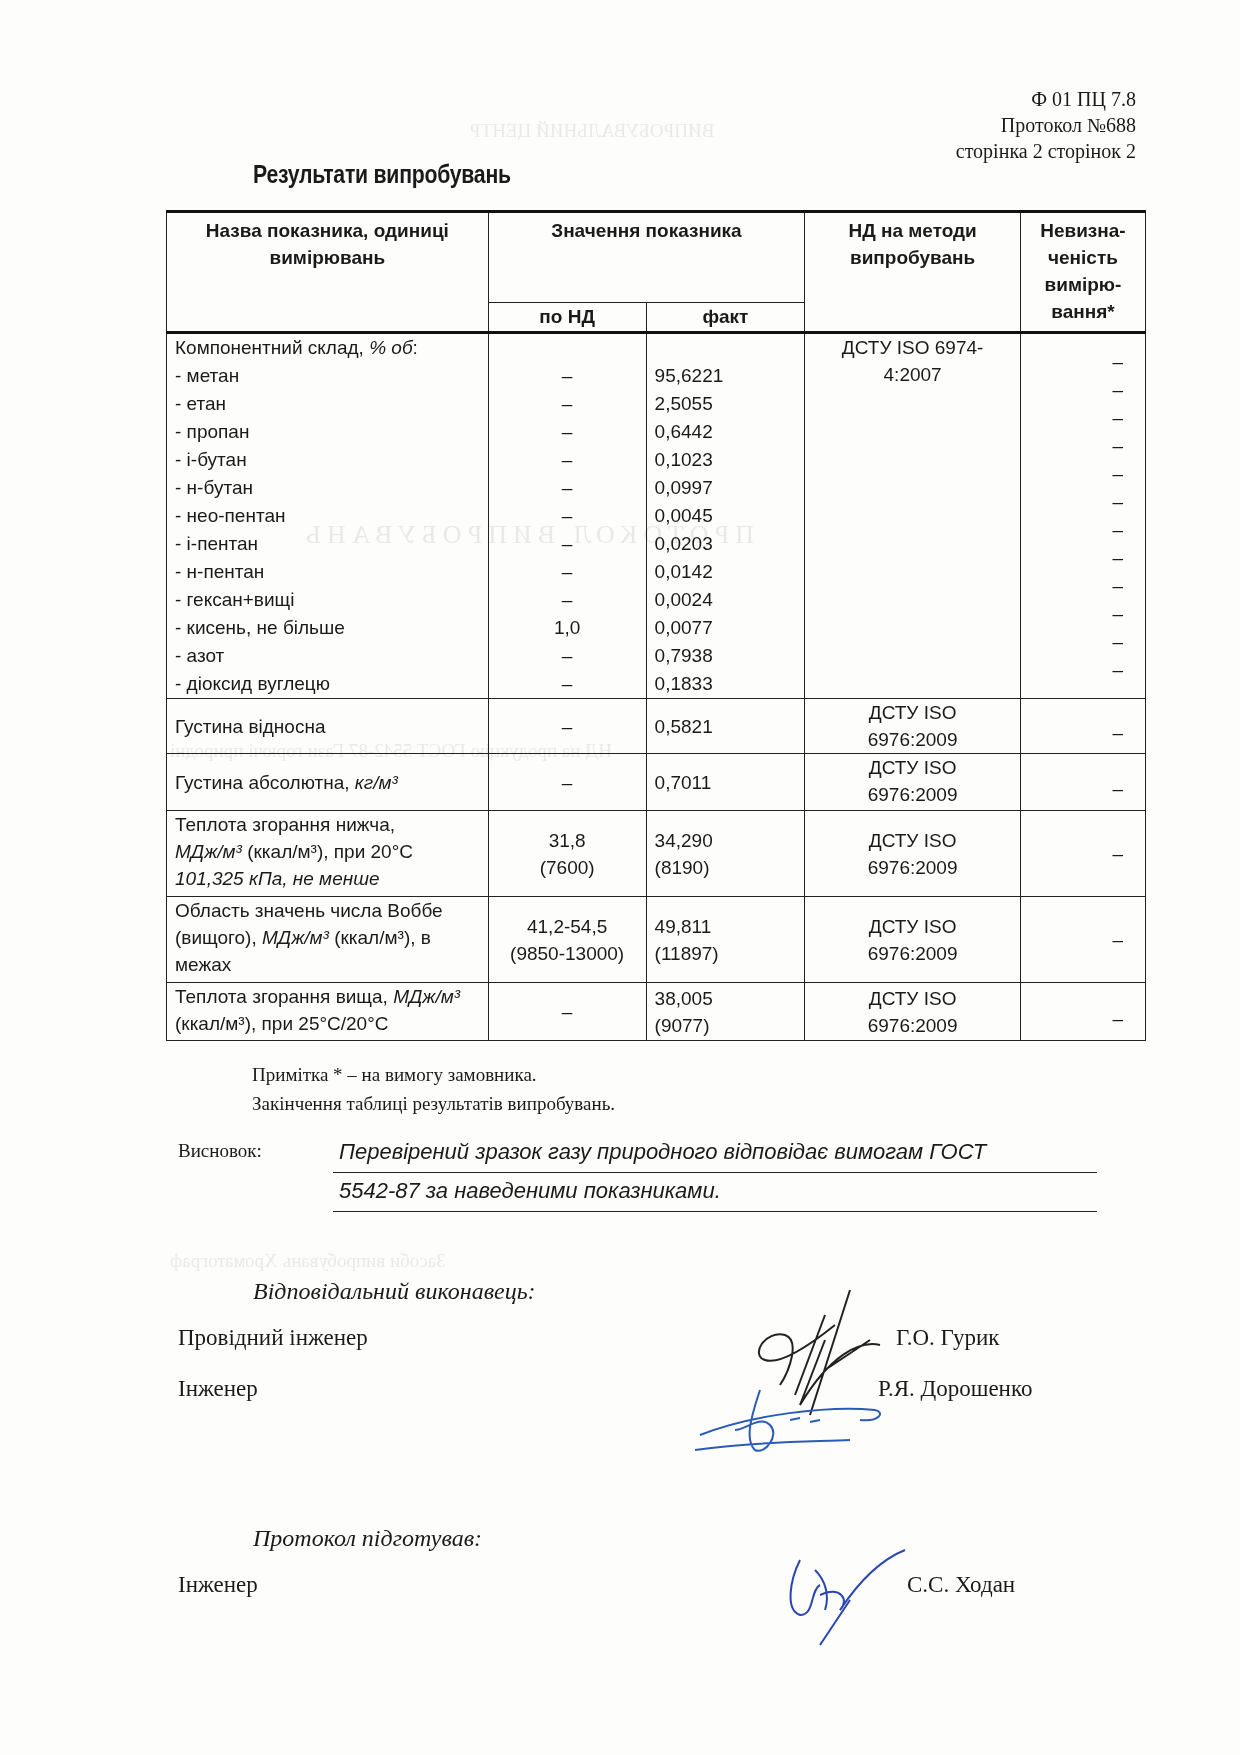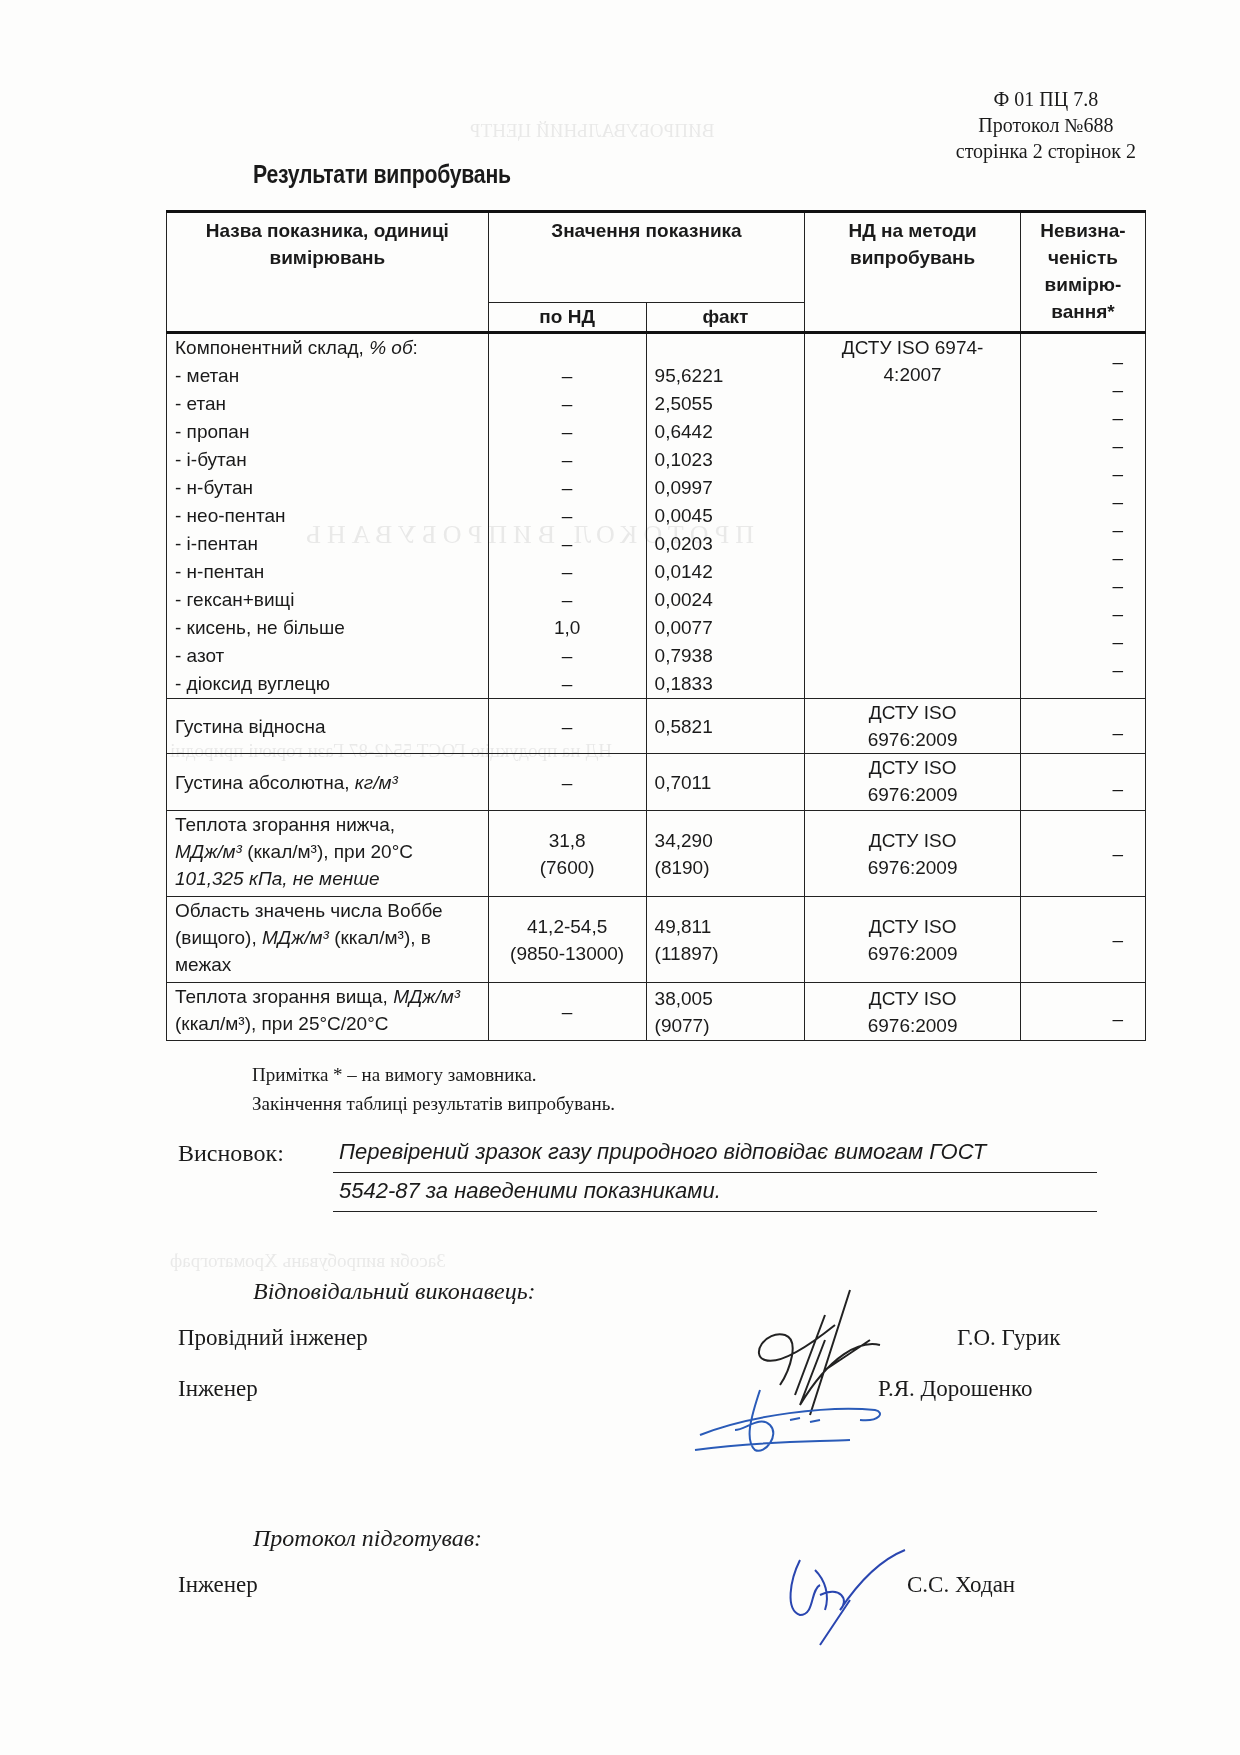--- a/index.html
+++ b/index.html
@@ -4,40 +4,40 @@
 <style>
   html, body { margin:0; padding:0; }
   body {
     width:1240px; height:1755px; background:#fdfdfc; position:relative; overflow:hidden;
     font-family:"Liberation Serif", serif; color:#1a1a1a;
   }
   .ghost {
     position:absolute; color:#d9d9d9; font-family:"Liberation Serif", serif; font-size:19px;
     white-space:nowrap; transform:scaleX(-1); opacity:0.55; pointer-events:none;
   }
-  .form-meta { position:absolute; right:104px; top:86px; text-align:center; font-size:20px; line-height:26px; }
+  .form-meta { position:absolute; right:104px; top:86px; text-align:right; font-size:20px; line-height:26px; }
   .title { position:absolute; left:253px; top:160px; font-family:"Liberation Sans", sans-serif; font-weight:bold; font-size:25px; letter-spacing:-0.3px; transform:scaleX(0.85); transform-origin:left; }
   table.results {
     position:absolute; left:166px; top:210px; width:980px; border-collapse:collapse;
     font-family:"Liberation Sans", sans-serif; font-size:19px; line-height:27px;
   }
   table.results th, table.results td { border:1.5px solid #222; padding:0 8px; vertical-align:top; }
   table.results th { font-weight:bold; text-align:center; vertical-align:top; padding-top:4px; }
   table.results thead { border-top:3px solid #111; }
   table.results tbody tr:first-child td { border-top:3px solid #111; }
   .c-name { width:320px; text-align:left; }
   .c-nd { width:148px; text-align:center; }
   .c-fact { width:148px; text-align:left; }
   .c-method { width:177px; text-align:center; }
   .c-unc { width:96px; text-align:right; padding-right:22px !important; }
   .list-line { display:block; height:28px; }
   .it { font-style:italic; }
   .center-v { vertical-align:middle !important; }
   .after-table { position:absolute; left:252px; top:1060px; font-size:19px; line-height:29px; }
-  .conclusion-label { position:absolute; left:178px; top:1140px; font-size:24px; }
+  .conclusion-label { position:absolute; left:178px; top:1140px; font-size:19px; }
   .conclusion-text { position:absolute; left:333px; top:1134px; width:764px; font-family:"Liberation Sans", sans-serif; font-style:italic; font-size:22px; }
   .conclusion-text .line { border-bottom:1.5px solid #222; height:38px; line-height:36px; padding-left:6px; }
   .sig-heading { position:absolute; font-style:italic; font-size:24px; }
   .sig-role { position:absolute; left:178px; font-size:23px; }
   .sig-person { position:absolute; font-size:23px; }
   .signature { position:absolute; }
 </style>
 </head>
 <body>
 
@@ -219,21 +219,21 @@
 
 <div class="conclusion-label">Висновок:</div>
 <div class="conclusion-text">
   <div class="line">Перевірений зразок газу природного відповідає вимогам ГОСТ</div>
   <div class="line">5542-87 за наведеними показниками.</div>
 </div>
 
 <div class="sig-heading" style="left:253px;top:1278px;">Відповідальний виконавець:</div>
 
 <div class="sig-role" style="top:1325px;">Провідний інженер</div>
-<div class="sig-person" style="left:957px;top:1325px;">Г.О. Гурик</div>
+<div class="sig-person" style="left:896px;top:1325px;">Г.О. Гурик</div>
 
 <div class="sig-role" style="top:1376px;">Інженер</div>
 <div class="sig-person" style="left:878px;top:1376px;">Р.Я. Дорошенко</div>
 
 <svg class="signature" style="left:740px;top:1285px;" width="200" height="140" viewBox="0 0 200 140">
   <path d="M110 5 L70 130 M95 40 C70 60,40 80,25 75 C10 70,25 45,45 50 C60 55,50 85,40 100 M85 55 L60 120 C90 70,120 55,140 60 M85 30 L55 110 M130 55 L85 85" stroke="#222" stroke-width="2" fill="none"></path>
 </svg>
 
 <svg class="signature" style="left:690px;top:1380px;" width="220" height="80" viewBox="0 0 220 80">
   <path d="M10 55 C60 35,140 25,185 30 C195 32,190 42,170 40 M70 10 C60 40,55 60,65 70 C75 75,90 55,80 45 C70 35,55 50,45 50 M100 40 L110 38 M120 42 L130 40 M5 70 C80 60,130 62,160 60" stroke="#2a5bb8" stroke-width="2" fill="none"></path>

